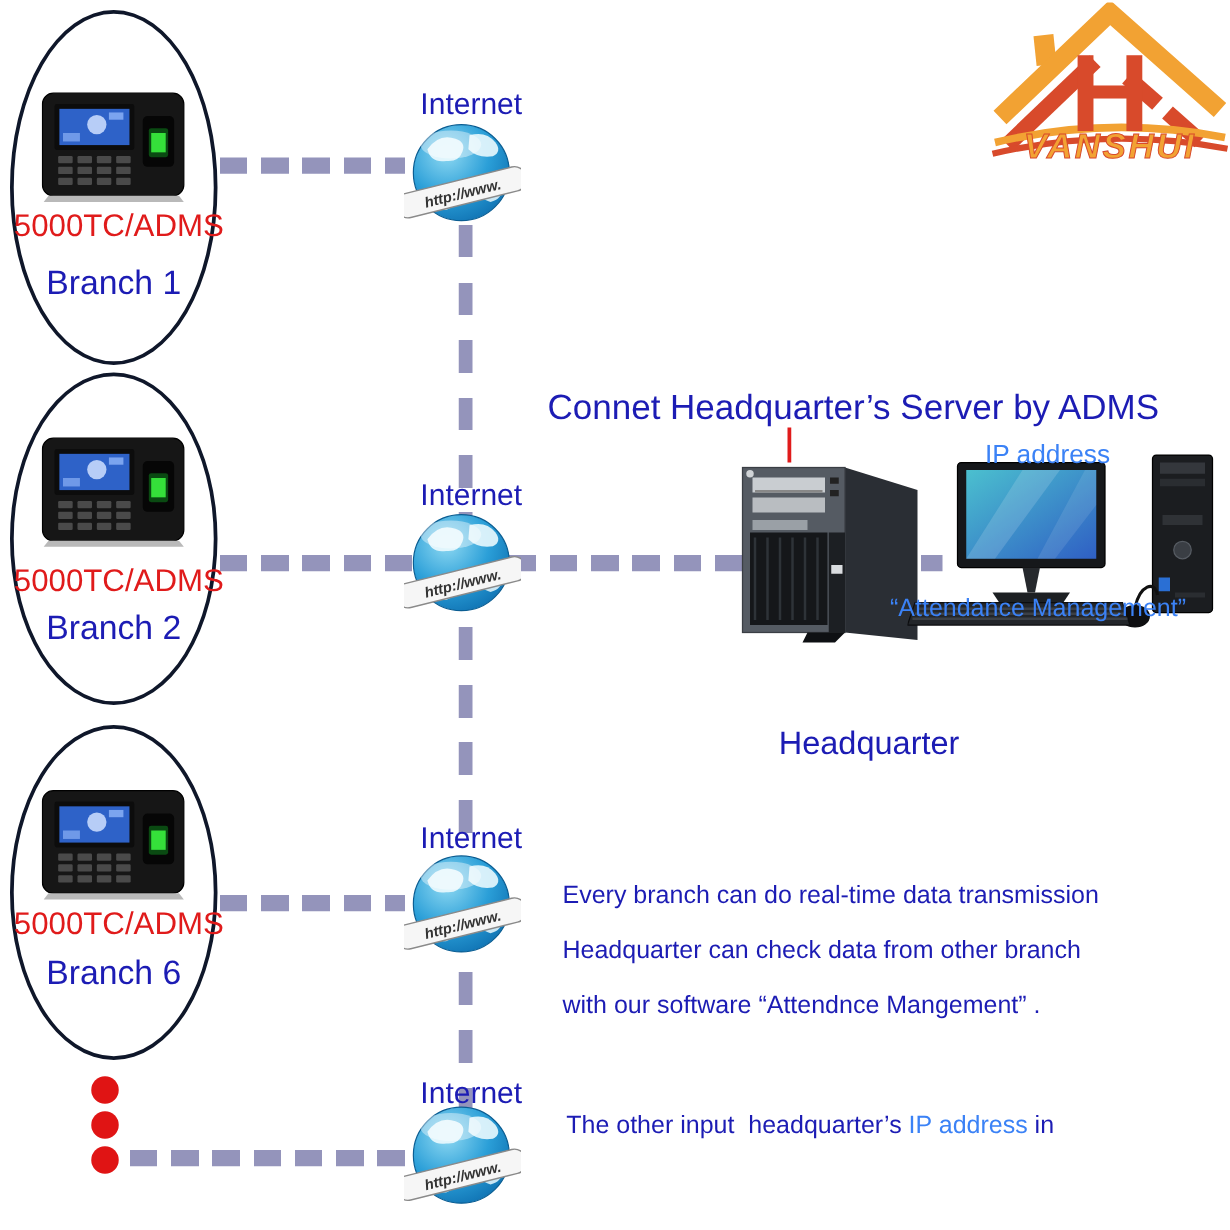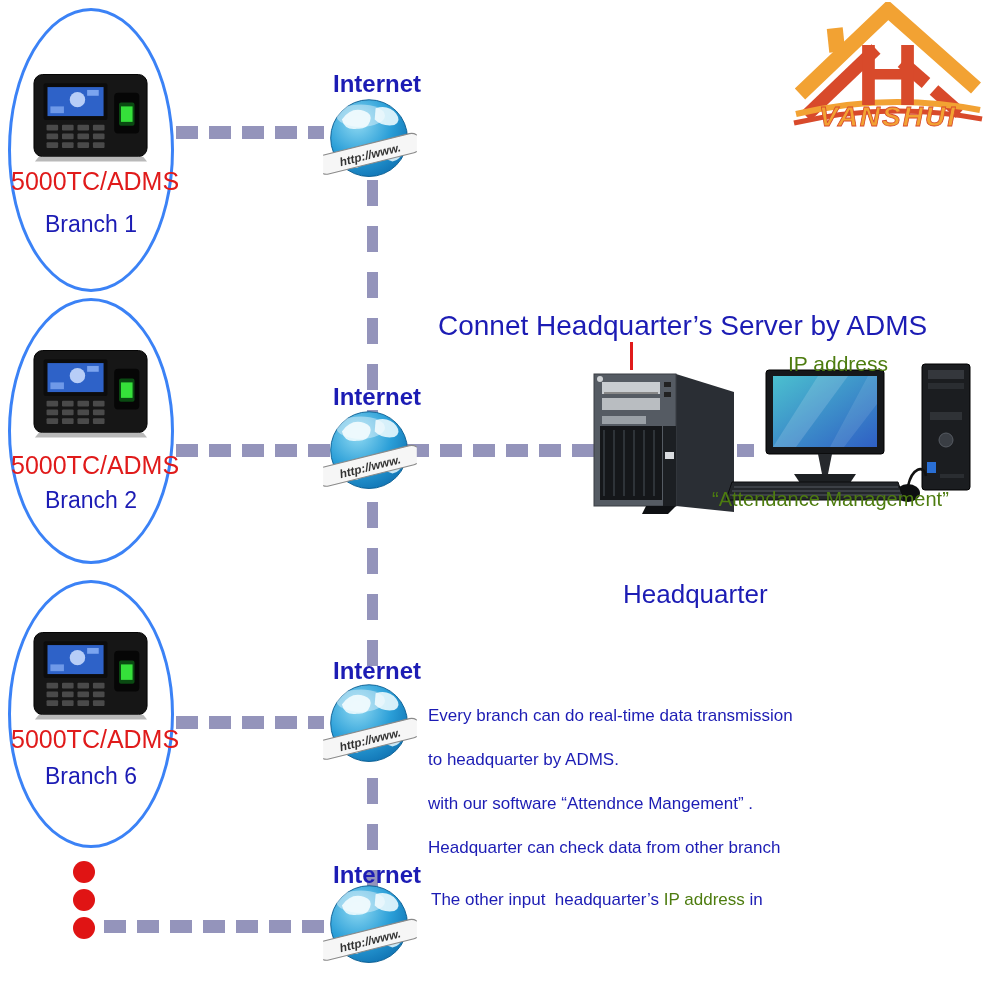--- a/index.html
+++ b/index.html
@@ -3,32 +3,32 @@
 <meta charset="utf-8">
 <style>
   html,body{margin:0;padding:0;background:#fff;}
   .canvas{
     position:relative;width:984px;height:984px;background:#fff;overflow:hidden;
     font-family:"Liberation Sans",sans-serif;
   }
   .abs{position:absolute;}
   .nowrap{white-space:nowrap;}
   .blue{color:#1c1cb4;}
-  .red{color:#4d7c0f;}
+  .red{color:#3b82f6;}
   .lineH{position:absolute;height:13px;z-index:1;
     background:repeating-linear-gradient(90deg,#9494bb 0 22px,transparent 22px 33px);}
   .lineV{position:absolute;width:11px;z-index:1;
     background:repeating-linear-gradient(180deg,#9494bb 0 26px,transparent 26px 46px);}
-  .branch{position:absolute;border:3px solid #3b82f6;border-radius:50%;z-index:2;background:#fff0;}
+  .branch{position:absolute;border:3px solid #0f172a;border-radius:50%;z-index:2;background:#fff0;}
   .branch .device{position:absolute;left:50%;transform:translateX(-50%);}
   .branch .model{position:absolute;width:100%;text-align:center;font-size:25px;color:#e01b1b;white-space:nowrap;}
-  .branch .bname{position:absolute;width:100%;text-align:center;font-size:23px;color:#1c1cb4;white-space:nowrap;}
+  .branch .bname{position:absolute;width:100%;text-align:center;font-size:27px;color:#1c1cb4;white-space:nowrap;}
   .globe{position:absolute;z-index:3;}
-  .internet-label{position:absolute;z-index:4;font-size:24px;color:#1c1cb4;width:110px;text-align:center;white-space:nowrap;font-weight:bold;}
-  .note-line{font-size:17px;color:#1c1cb4;line-height:44px;white-space:pre;}
+  .internet-label{position:absolute;z-index:4;font-size:24px;color:#1c1cb4;width:110px;text-align:center;white-space:nowrap;}
+  .note-line{font-size:20px;color:#1c1cb4;line-height:44px;white-space:pre;margin-left:22px;}
   .dot{position:absolute;width:22px;height:22px;border-radius:50%;background:#e01414;z-index:2;}
   .pointer-line{position:absolute;width:3px;background:#e01b1b;z-index:4;}
   svg text{font-family:"Liberation Sans",sans-serif;}
 </style>
 </head>
 <body>
 
 <div class="canvas">
 
   <svg width="0" height="0" style="position:absolute" aria-hidden="true">
@@ -196,28 +196,27 @@
     <polygon points="92,94 106,94 102,114 96,114" fill="#26292d"></polygon>
     <polygon points="68,114 130,114 122,126 76,126" fill="#1d2023"></polygon>
     <polygon points="6,122 172,122 178,140 0,140" fill="#23262a" stroke="#0c0d0f"></polygon>
     <g stroke="#3c4046" stroke-width="2">
       <line x1="8" y1="127" x2="172" y2="127"></line>
       <line x1="6" y1="131" x2="174" y2="131"></line>
       <line x1="4" y1="135" x2="176" y2="135"></line>
     </g>
   </svg>
 
-  <div class="abs red nowrap" style="left:712px;top:488px;font-size:20px;z-index:4;">“Attendance Management”</div>
+  <div class="abs red nowrap" style="left:712px;top:476px;font-size:20px;z-index:4;">“Attendance Management”</div>
 
   <div class="abs blue nowrap" style="left:623px;top:579px;font-size:26px;z-index:4;">Headquarter</div>
 
   <div class="abs" style="left:428px;top:694px;z-index:4;">
     <div class="note-line">Every branch can do real-time data transmission</div>
-    <div class="note-line">to headquarter by ADMS.</div>
+    <div class="note-line">Headquarter can check data from other branch</div>
     <div class="note-line">with our software “Attendnce Mangement” .</div>
-    <div class="note-line">Headquarter can check data from other branch</div>
   </div>
 
   <div class="abs" style="left:431px;top:878px;z-index:4;">
     <div class="note-line"><span>The other input  headquarter’s </span><span class="red">IP address</span><span> in</span></div>
   </div>
 
 </div>
 
 </body></html>

